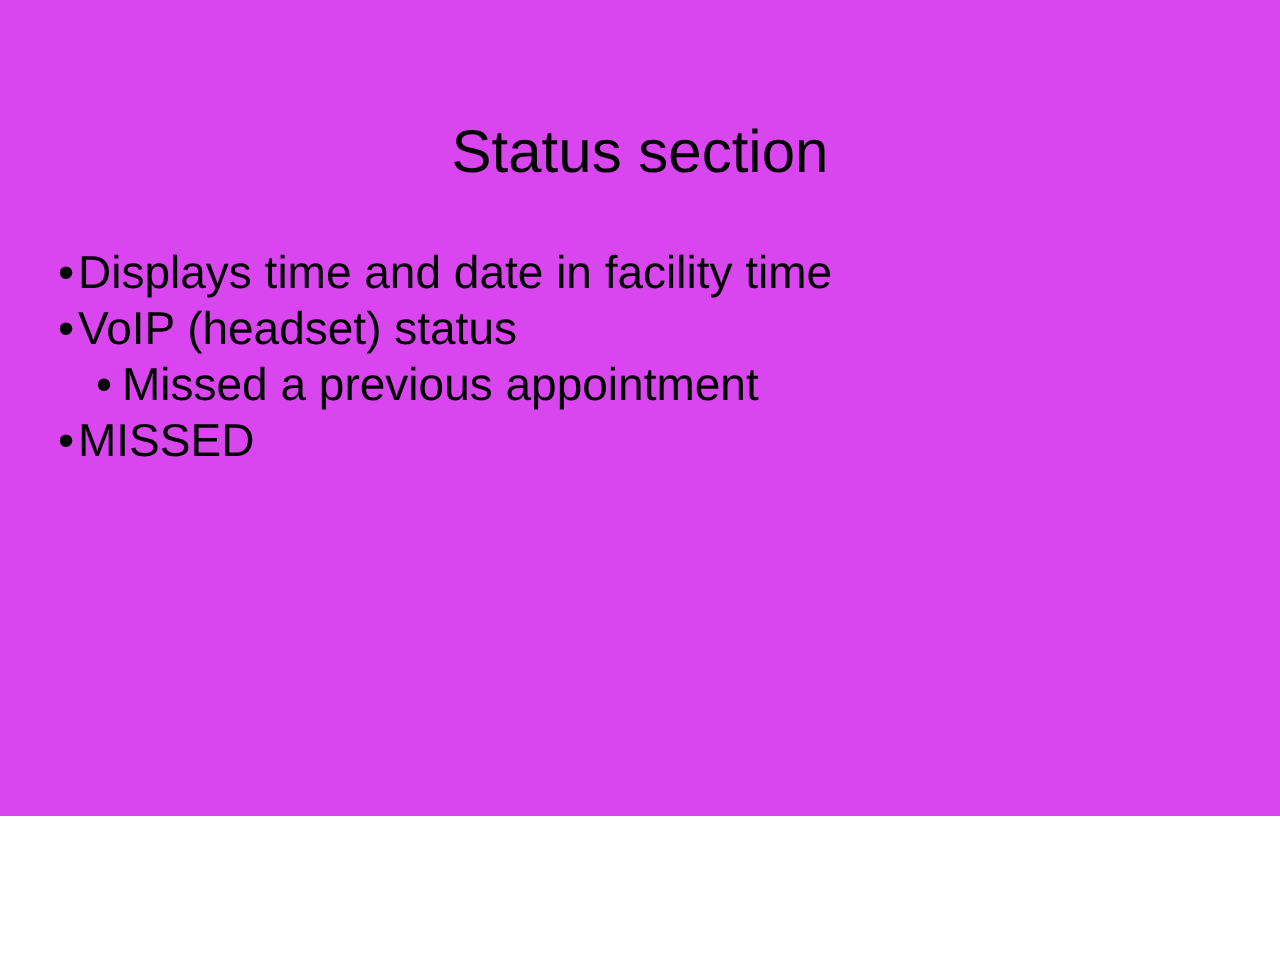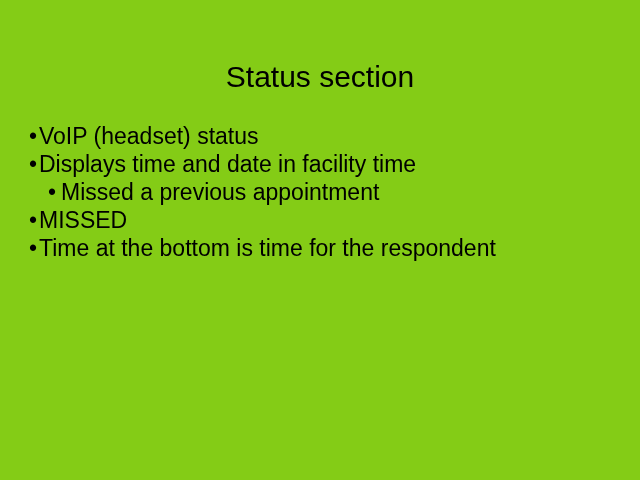--- a/index.html
+++ b/index.html
@@ -12,22 +12,22 @@
     height: 480px;
     background: #ffffff;
     font-family: "Liberation Sans", sans-serif;
     color: #000000;
     overflow: hidden;
   }
 
   .slide {
     position: relative;
     width: 640px;
-    height: 480px;
-    background: #84cc16;
+    height: 408px;
+    background: #d946ef;
   }
 
   .slide-title {
     position: absolute;
     left: 0;
     top: 40px;
     width: 640px;
     text-align: center;
     font-size: 30px;
     line-height: 34px;
@@ -81,20 +81,19 @@
 </style>
 </head>
 <body>
 
 <div class="slide">
 
   <h1 class="slide-title">Status section</h1>
 
   <div class="body-block">
 
-  <div class="bullet-line level-1"><span class="bullet-glyph">•</span><span class="bullet-text">VoIP (headset) status</span></div>
-      <div class="bullet-line level-1"><span class="bullet-glyph">•</span><span class="bullet-text">Displays time and date in facility time</span></div>
+  <div class="bullet-line level-1"><span class="bullet-glyph">•</span><span class="bullet-text">Displays time and date in facility time</span></div>
+      <div class="bullet-line level-1"><span class="bullet-glyph">•</span><span class="bullet-text">VoIP (headset) status</span></div>
       <div class="bullet-line level-2"><span class="bullet-glyph">•</span><span class="bullet-text">Missed a previous appointment</span></div>
       <div class="bullet-line level-1"><span class="bullet-glyph">•</span><span class="bullet-text">MISSED</span></div>
-      <div class="bullet-line level-1"><span class="bullet-glyph">•</span><span class="bullet-text">Time at the bottom is time for the respondent</span></div>
     </div>
 
 </div>
 
 </body></html>

